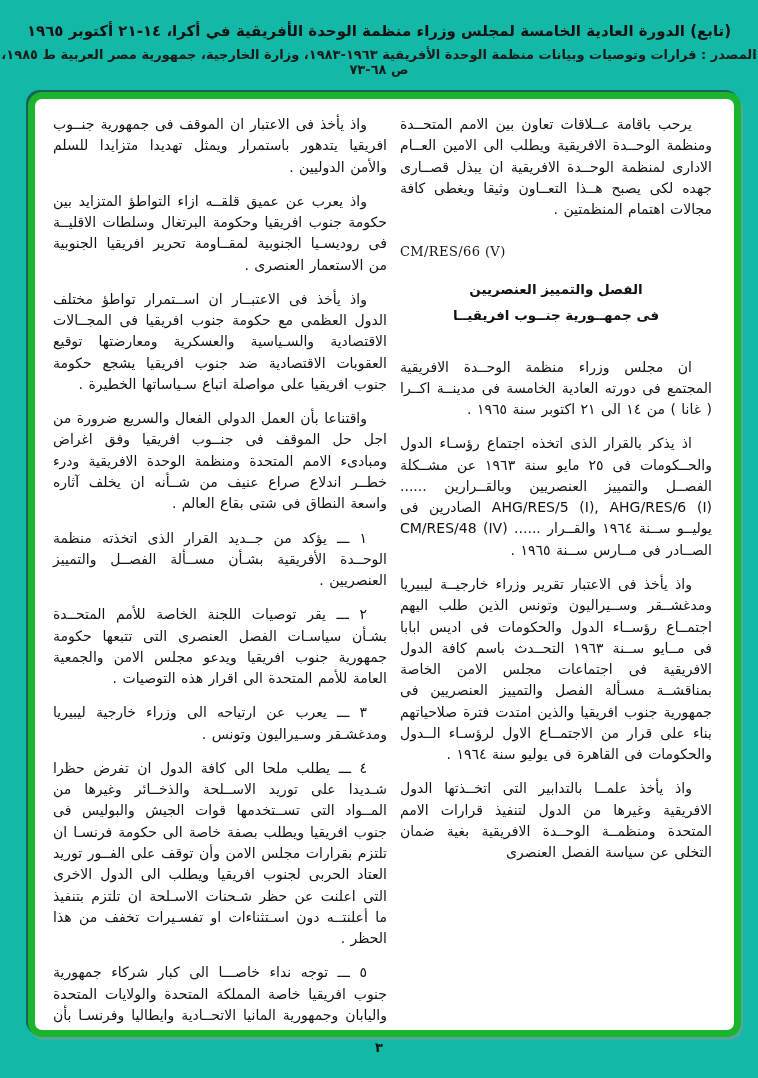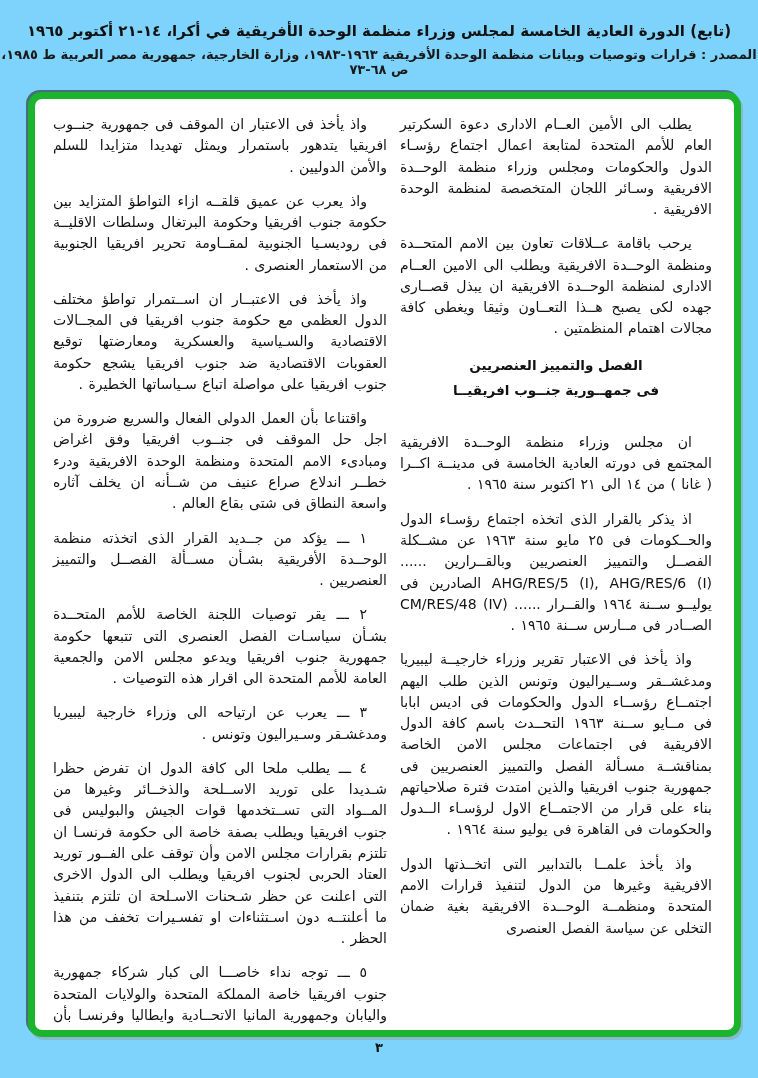--- a/index.html
+++ b/index.html
@@ -1,20 +1,20 @@
 <!DOCTYPE html>
 <html lang="ar"><head>
 <meta charset="utf-8">
 <style>
   html, body { margin: 0; padding: 0; background: #ffffff; }
   .page {
     position: relative;
     width: 758px;
     height: 1078px;
-    background: #7dd3fc;
+    background: #14b8a6;
     overflow: hidden;
     font-family: "DejaVu Sans", sans-serif;
     color: #121212;
   }
   .header {
     position: absolute;
     top: 22px;
     left: 0;
     right: 0;
     text-align: center;
@@ -91,23 +91,23 @@
 <div class="page">
 
   <div class="header">
     <div class="header-title">(تابع) الدورة العادية الخامسة لمجلس وزراء منظمة الوحدة الأفريقية في أكرا، ١٤-٢١ أكتوبر ١٩٦٥</div>
     <div class="source-line">المصدر : قرارات وتوصيات وبيانات منظمة الوحدة الأفريقية ١٩٦٣-١٩٨٣، وزارة الخارجية، جمهورية مصر العربية ط ١٩٨٥، ص ٦٨-٧٣</div>
   </div>
 
   <div class="frame" style="border-color: rgb(28, 179, 45);">
 
     <div class="col col-right">
-      <p class="para">يطلب الى الأمين العــام الادارى دعوة السكرتير العام للأمم المتحدة لمتابعة اعمال اجتماع رؤسـاء الدول والحكومات ومجلس وزراء منظمة الوحــدة الافريقية وسـائر اللجان المتخصصة لمنظمة الوحدة الافريقية .</p>
       <p class="para">يرحب باقامة عــلاقات تعاون بين الامم المتحــدة ومنظمة الوحــدة الافريقية ويطلب الى الامين العــام الادارى لمنظمة الوحــدة الافريقية ان يبذل قصــارى جهده لكى يصبح هــذا التعــاون وثيقا ويغطى كافة مجالات اهتمام المنظمتين .</p>
 
+      <div class="resolution-code">CM/RES/66 (V)</div>
 
       <div class="section-heading">
         <div>الفصل والتمييز العنصريين</div>
         <div>فى جمهــورية جنــوب افريقيــا</div>
       </div>
 
       <p class="para">ان مجلس وزراء منظمة الوحــدة الافريقية المجتمع فى دورته العادية الخامسة فى مدينــة اكــرا ( غانا ) من ١٤ الى ٢١ اكتوبر سنة ١٩٦٥ .</p>
       <p class="para">اذ يذكر بالقرار الذى اتخذه اجتماع رؤسـاء الدول والحــكومات فى ٢٥ مايو سنة ١٩٦٣ عن مشــكلة الفصــل والتمييز العنصريين وبالقــرارين ...... AHG/RES/5 (I), AHG/RES/6 (I) الصادرين فى يوليــو ســنة ١٩٦٤ والقــرار ...... CM/RES/48 (IV) الصــادر فى مــارس ســنة ١٩٦٥ .</p>
       <p class="para">واذ يأخذ فى الاعتبار تقرير وزراء خارجيــة ليبيريا ومدغشــقر وســيراليون وتونس الذين طلب اليهم اجتمــاع رؤســاء الدول والحكومات فى اديس ابابا فى مــايو ســنة ١٩٦٣ التحــدث باسم كافة الدول الافريقية فى اجتماعات مجلس الامن الخاصة بمناقشــة مسـألة الفصل والتمييز العنصريين فى جمهورية جنوب افريقيا والذين امتدت فترة صلاحياتهم بناء على قرار من الاجتمــاع الاول لرؤسـاء الــدول والحكومات فى القاهرة فى يوليو سنة ١٩٦٤ .</p>
       <p class="para">واذ يأخذ علمــا بالتدابير التى اتخــذتها الدول الافريقية وغيرها من الدول لتنفيذ قرارات الامم المتحدة ومنظمــة الوحــدة الافريقية بغية ضمان التخلى عن سياسة الفصل العنصرى</p>

